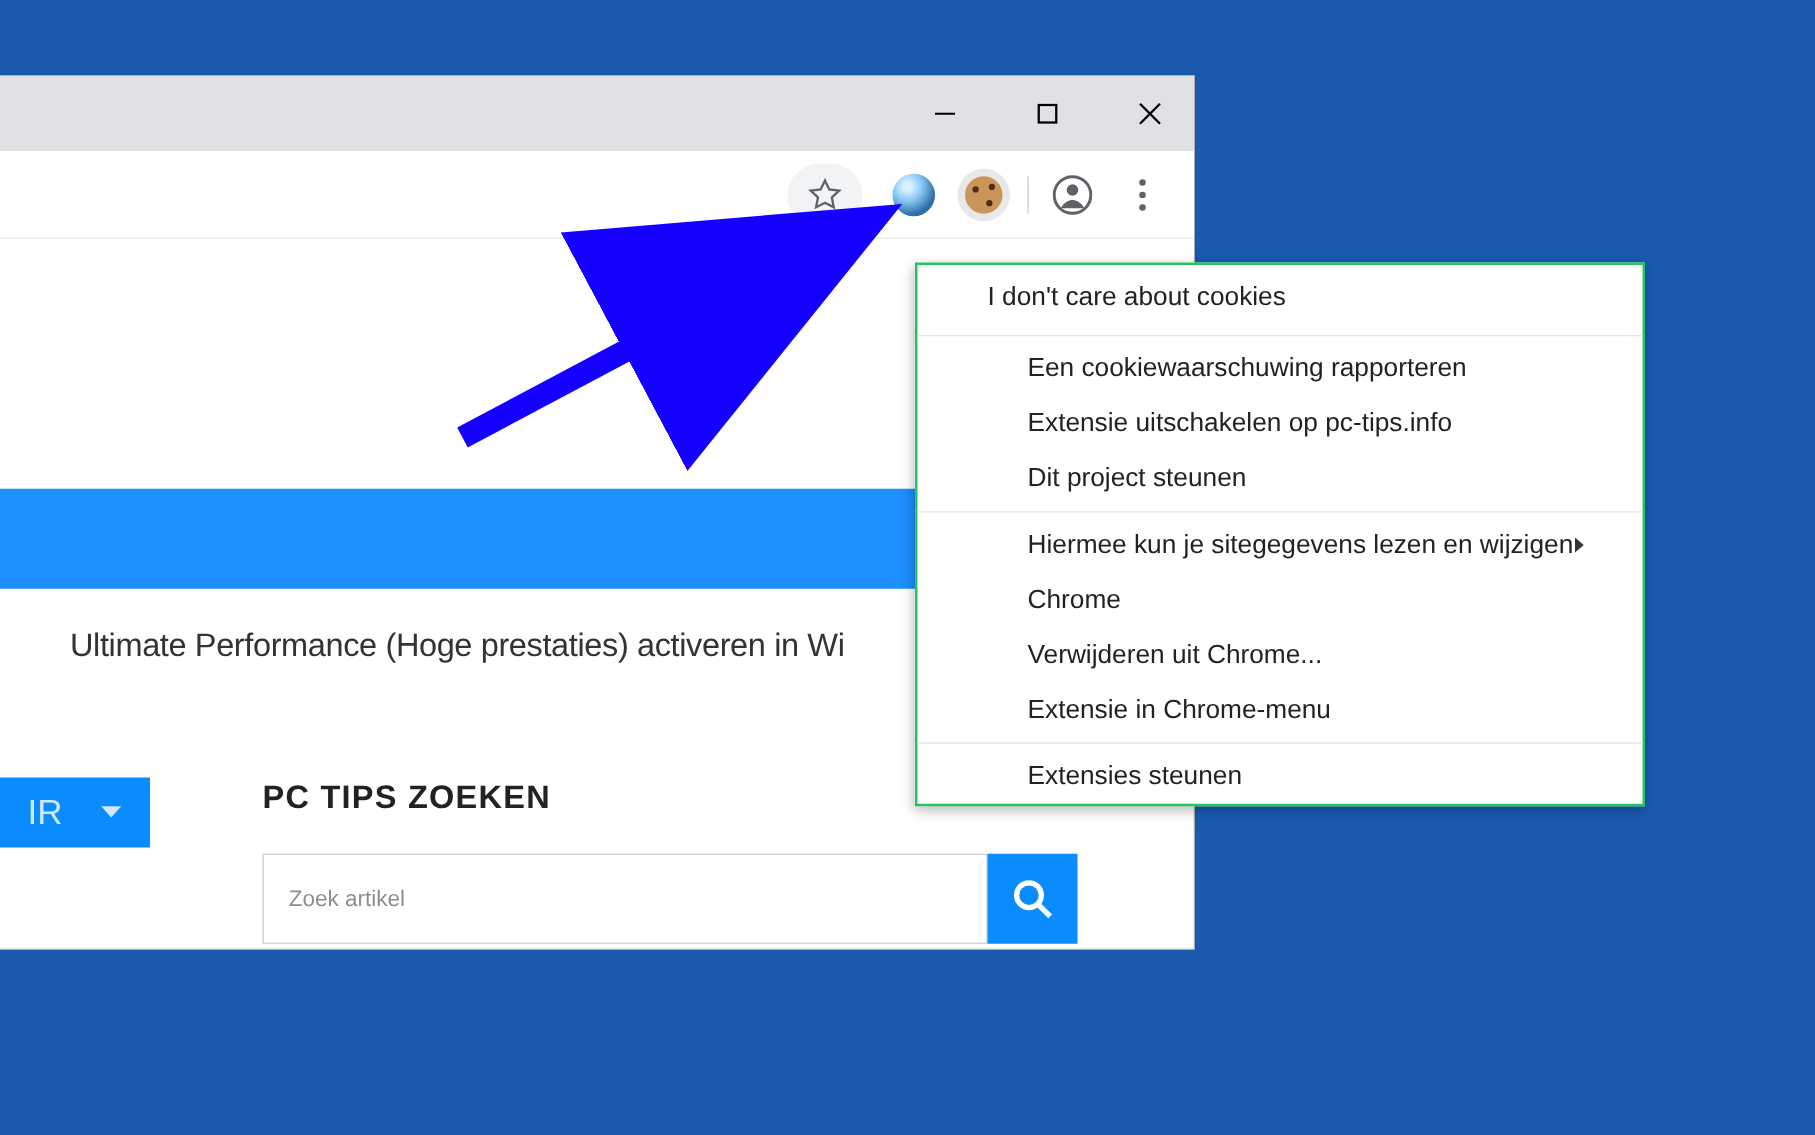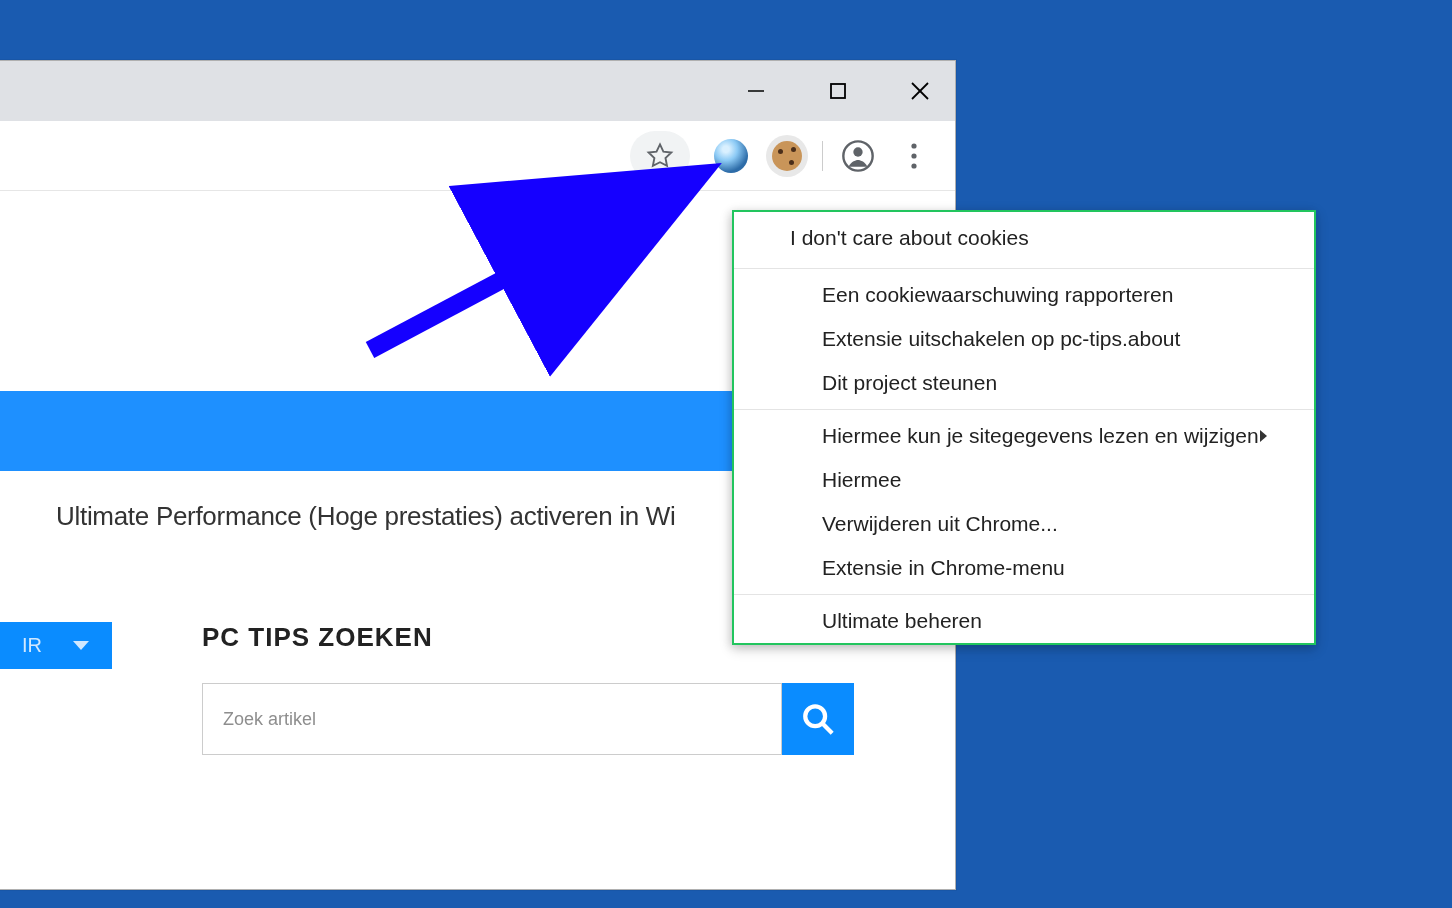--- a/index.html
+++ b/index.html
@@ -9,21 +9,21 @@
     width: 1452px;
     height: 908px;
     position: relative;
     overflow: hidden;
   }
   .browser-window {
     position: absolute;
     left: 0;
     top: 60px;
     width: 956px;
-    height: 830px;
+    height: 700px;
     background: #ffffff;
     border: 1px solid #b0b0b0;
     border-left: none;
     box-shadow: 0 0 0 1px rgba(0,0,0,0.05);
   }
   .titlebar {
     height: 60px;
     background: #dfe1e5;
     display: flex;
     justify-content: flex-end;
@@ -114,21 +114,21 @@
   }
   .search-section {
     display: flex;
     align-items: flex-start;
     gap: 90px;
     padding: 90px 0 0 0;
   }
   .repair-btn {
     background: #0a8cff;
     color: #d0e8ff;
-    font-size: 20px;
+    font-size: 28px;
     font-weight: 500;
     padding: 12px 22px;
     display: flex;
     align-items: center;
     gap: 30px;
     margin-left: -56px;
   }
   .search-col {
     display: flex;
     flex-direction: column;
@@ -293,38 +293,38 @@
   <line x1="40" y1="230" x2="360" y2="60" stroke="#1500ff" stroke-width="18" marker-end="url(#ah)"></line>
 </svg>
 
 <div class="context-menu">
   <div class="menu-title">I don't care about cookies</div>
   <div class="menu-sep"></div>
   <div class="menu-item">
       <span>Een cookiewaarschuwing rapporteren</span>
     </div>
   <div class="menu-item">
-      <span>Extensie uitschakelen op pc-tips.about</span>
+      <span>Extensie uitschakelen op pc-tips.info</span>
     </div>
   <div class="menu-item">
       <span>Dit project steunen</span>
     </div>
   <div class="menu-sep"></div>
   <div class="menu-item">
     <span>Hiermee kun je sitegegevens lezen en wijzigen</span>
     <svg width="10" height="14" viewBox="0 0 10 14">
         <path d="M1 1l7 6-7 6Z" fill="#333"></path>
       </svg>
   </div>
   <div class="menu-item">
-      <span>Hiermee</span>
+      <span>Chrome</span>
     </div>
   <div class="menu-item">
       <span>Verwijderen uit Chrome...</span>
     </div>
   <div class="menu-item">
       <span>Extensie in Chrome-menu</span>
     </div>
   <div class="menu-sep"></div>
   <div class="menu-item">
-      <span>Ultimate beheren</span>
+      <span>Extensies steunen</span>
     </div>
 </div>
 
 </body></html>

